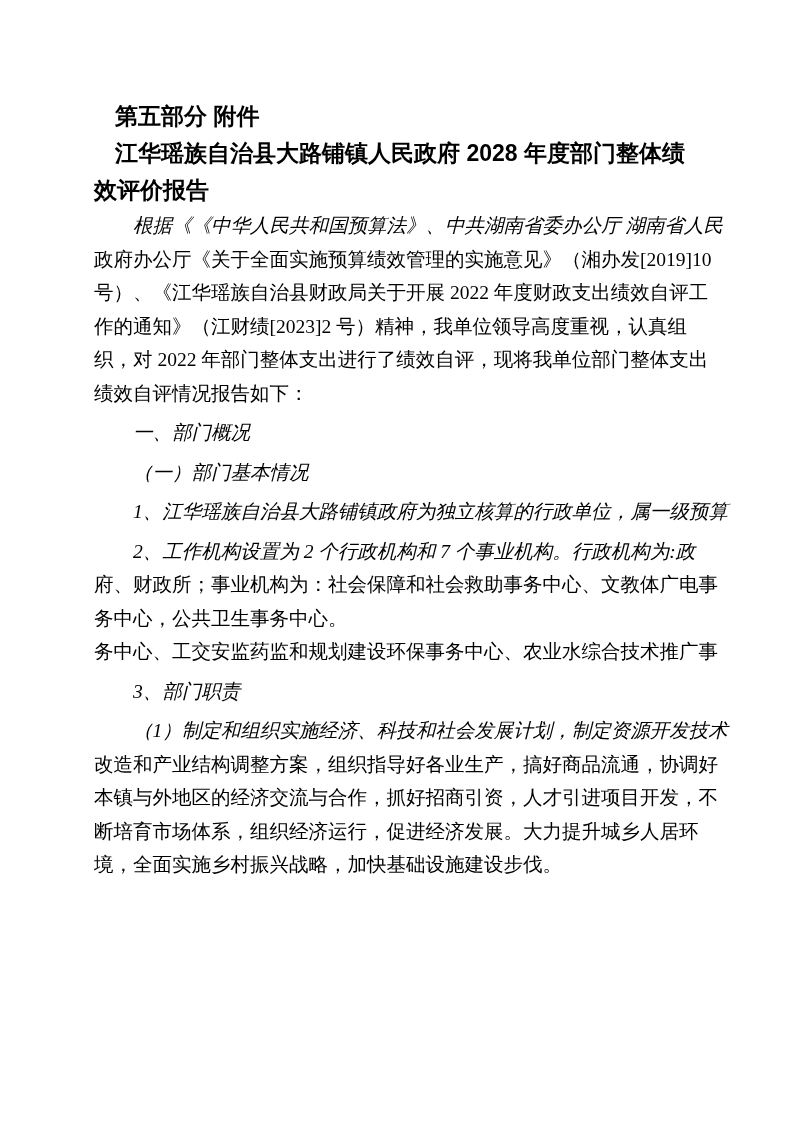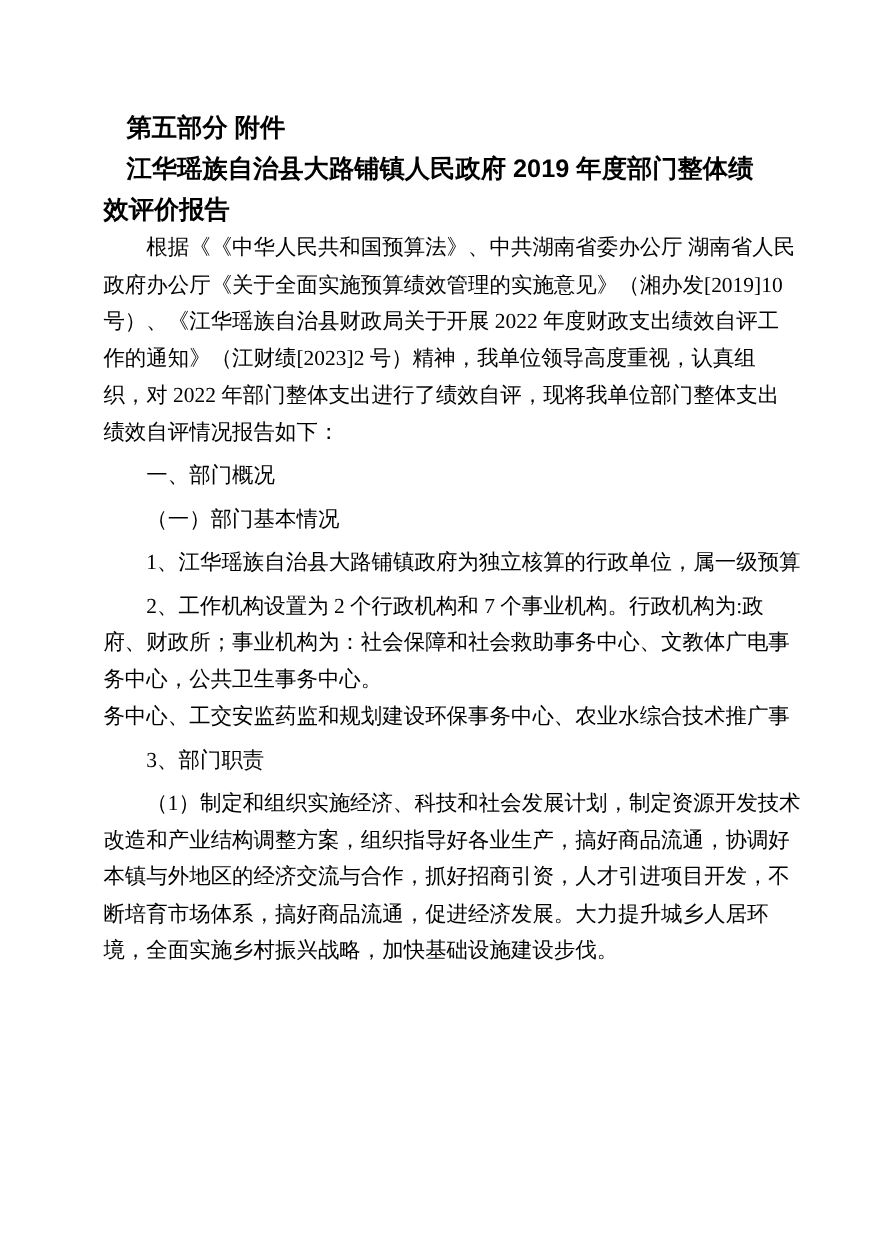--- a/index.html
+++ b/index.html
@@ -43,30 +43,31 @@
   .line {
     font-family: "Liberation Serif", serif;
     font-weight: 400;
     font-size: 19.5px;
     line-height: 33.5px;
     white-space: nowrap;
     text-align: left;
   }
   .indent {
     padding-left: 39px; 
+    font-style: italic;
   }
 </style>
 </head>
 <body>
 
 <div class="page">
   <div class="content">
 
     <div class="title-line shift">第五部分 附件</div>
-    <div class="title-line shift">江华瑶族自治县大路铺镇人民政府 2019 年度部门整体绩</div>
+    <div class="title-line shift">江华瑶族自治县大路铺镇人民政府 2028 年度部门整体绩</div>
     <div class="title-line">效评价报告</div>
 
     <div class="para">
       <div class="line indent">根据《《中华人民共和国预算法》、中共湖南省委办公厅 湖南省人民</div>
       <div class="line">政府办公厅《关于全面实施预算绩效管理的实施意见》（湘办发[2019]10</div>
       <div class="line">号）、《江华瑶族自治县财政局关于开展 2022 年度财政支出绩效自评工</div>
       <div class="line">作的通知》（江财绩[2023]2 号）精神，我单位领导高度重视，认真组</div>
       <div class="line">织，对 2022 年部门整体支出进行了绩效自评，现将我单位部门整体支出</div>
       <div class="line">绩效自评情况报告如下：</div>
     </div>
@@ -91,18 +92,18 @@
     </div>
 
     <div class="para">
       <div class="line indent">3、部门职责</div>
     </div>
 
     <div class="para">
       <div class="line indent">（1）制定和组织实施经济、科技和社会发展计划，制定资源开发技术</div>
       <div class="line">改造和产业结构调整方案，组织指导好各业生产，搞好商品流通，协调好</div>
       <div class="line">本镇与外地区的经济交流与合作，抓好招商引资，人才引进项目开发，不</div>
-      <div class="line">断培育市场体系，搞好商品流通，促进经济发展。大力提升城乡人居环</div>
+      <div class="line">断培育市场体系，组织经济运行，促进经济发展。大力提升城乡人居环</div>
       <div class="line">境，全面实施乡村振兴战略，加快基础设施建设步伐。</div>
     </div>
 
   </div>
 </div>
 
 </body></html>

